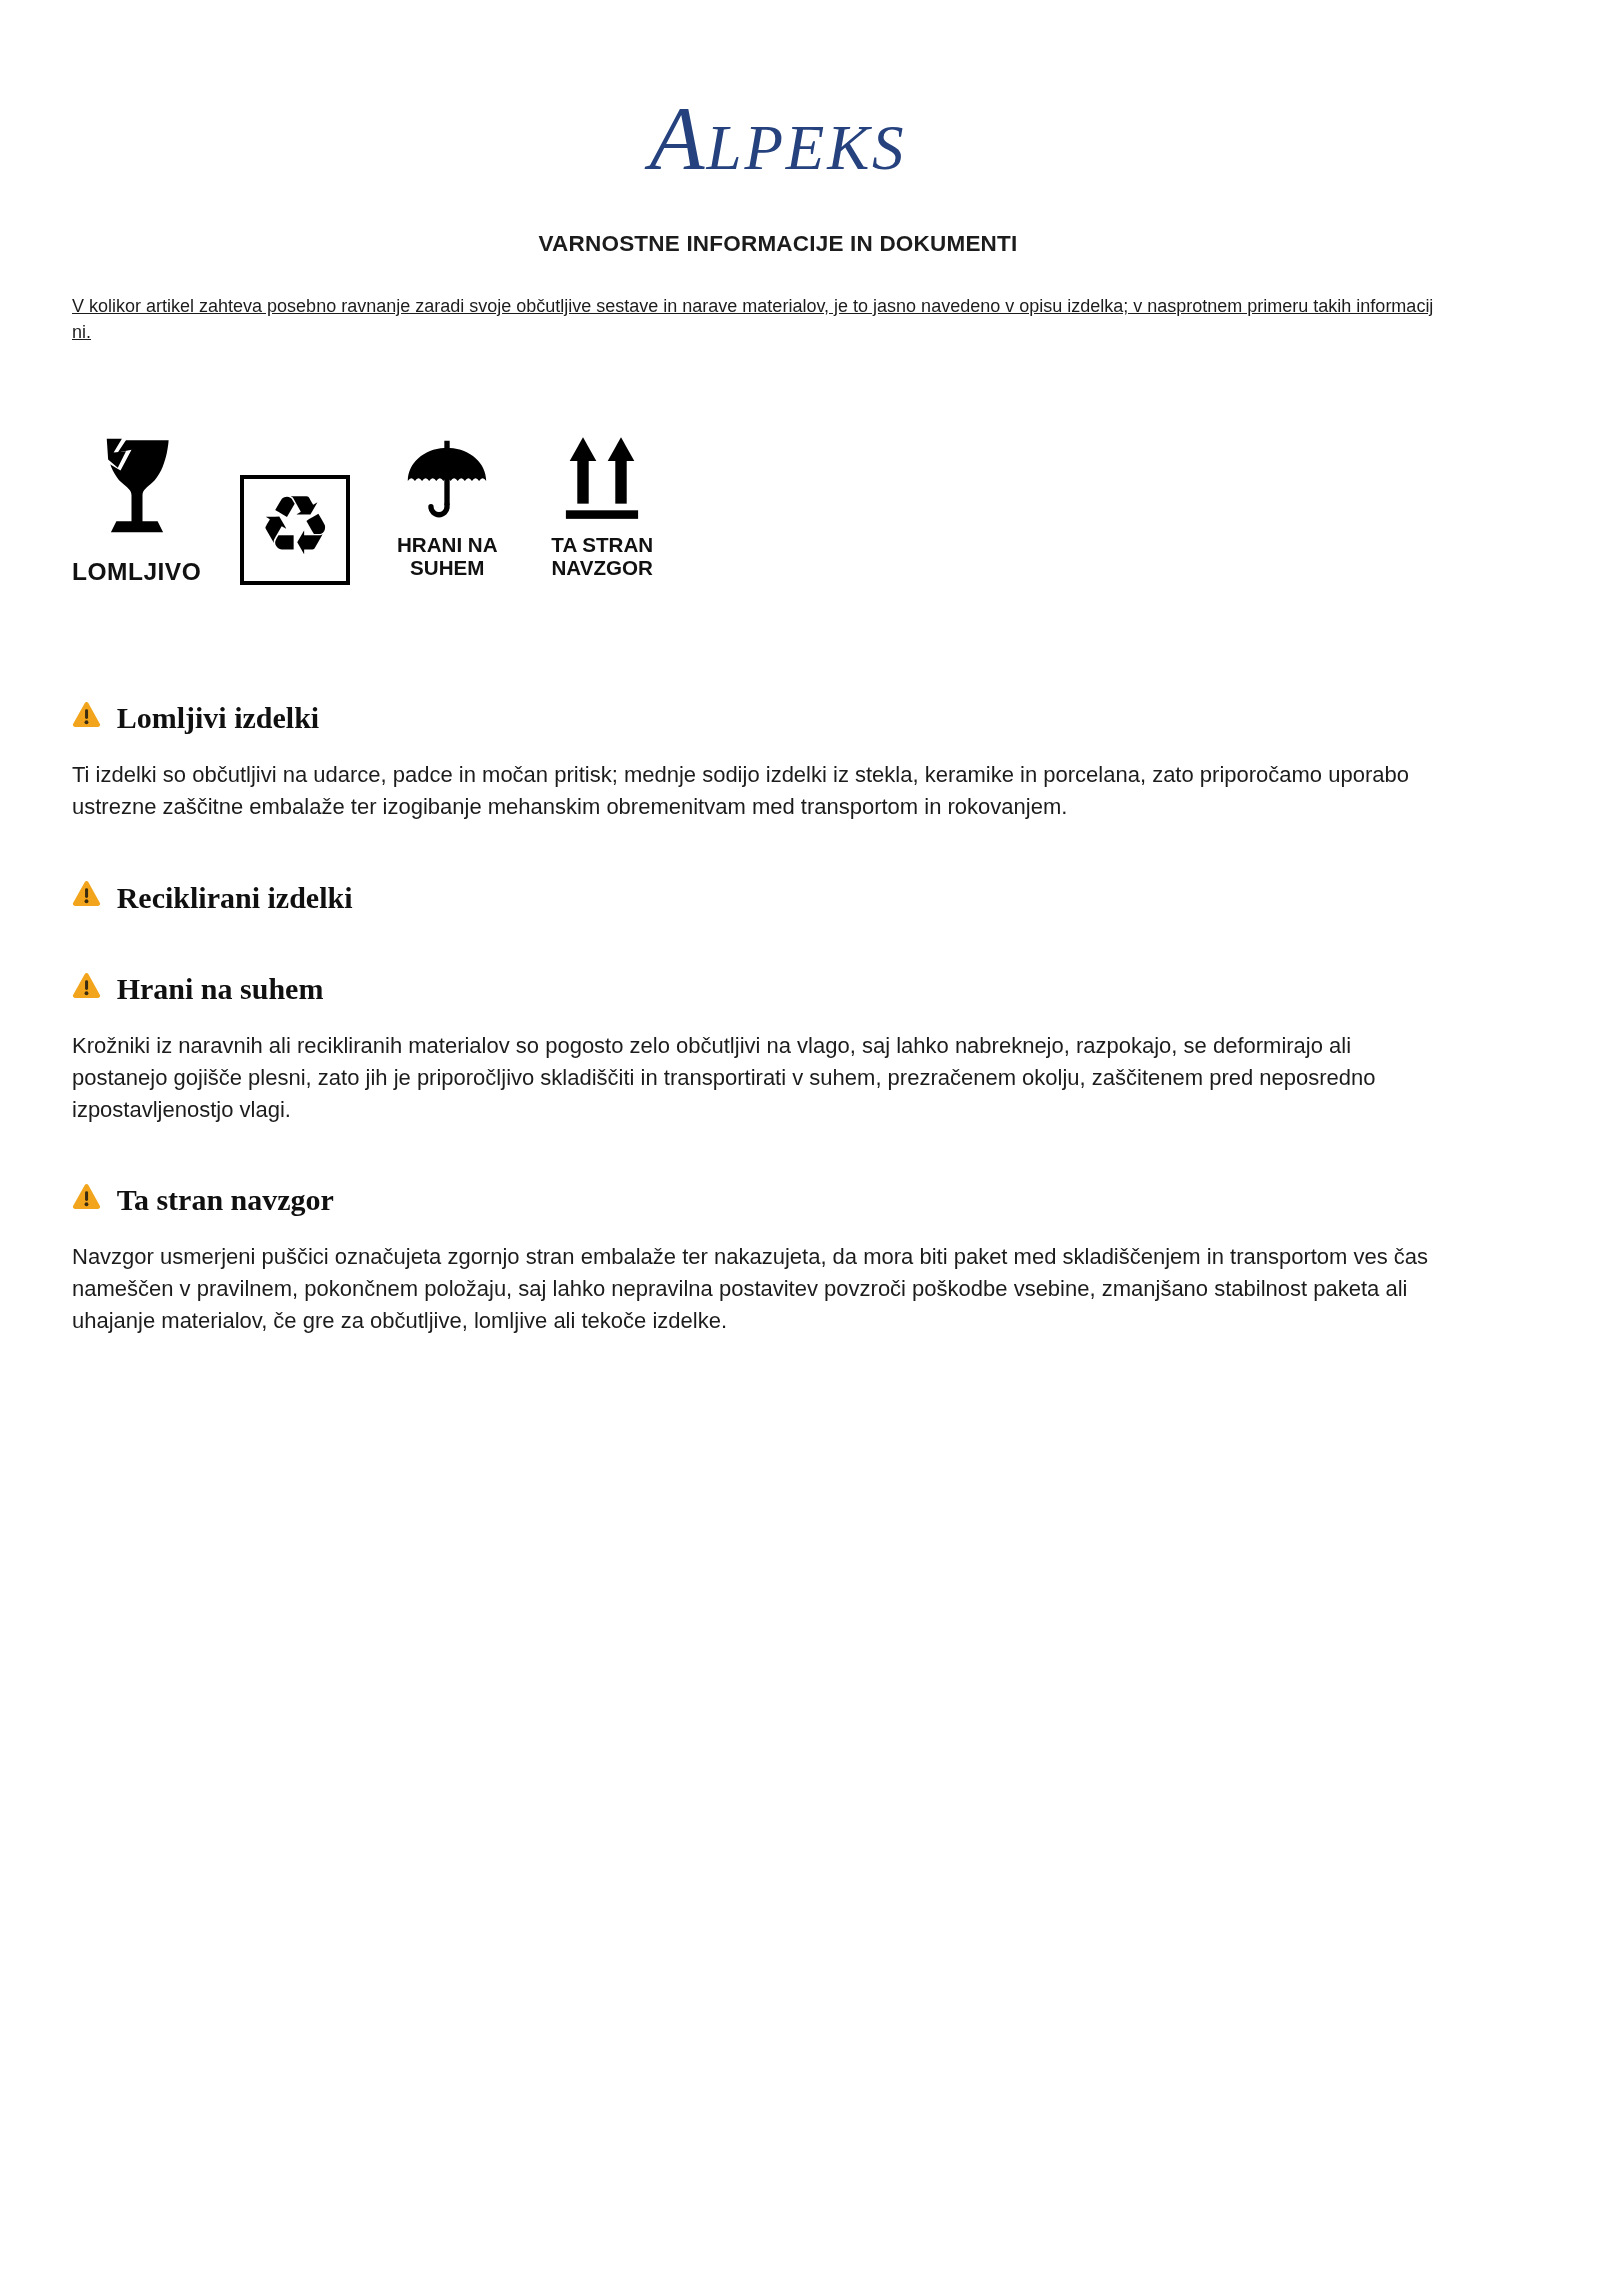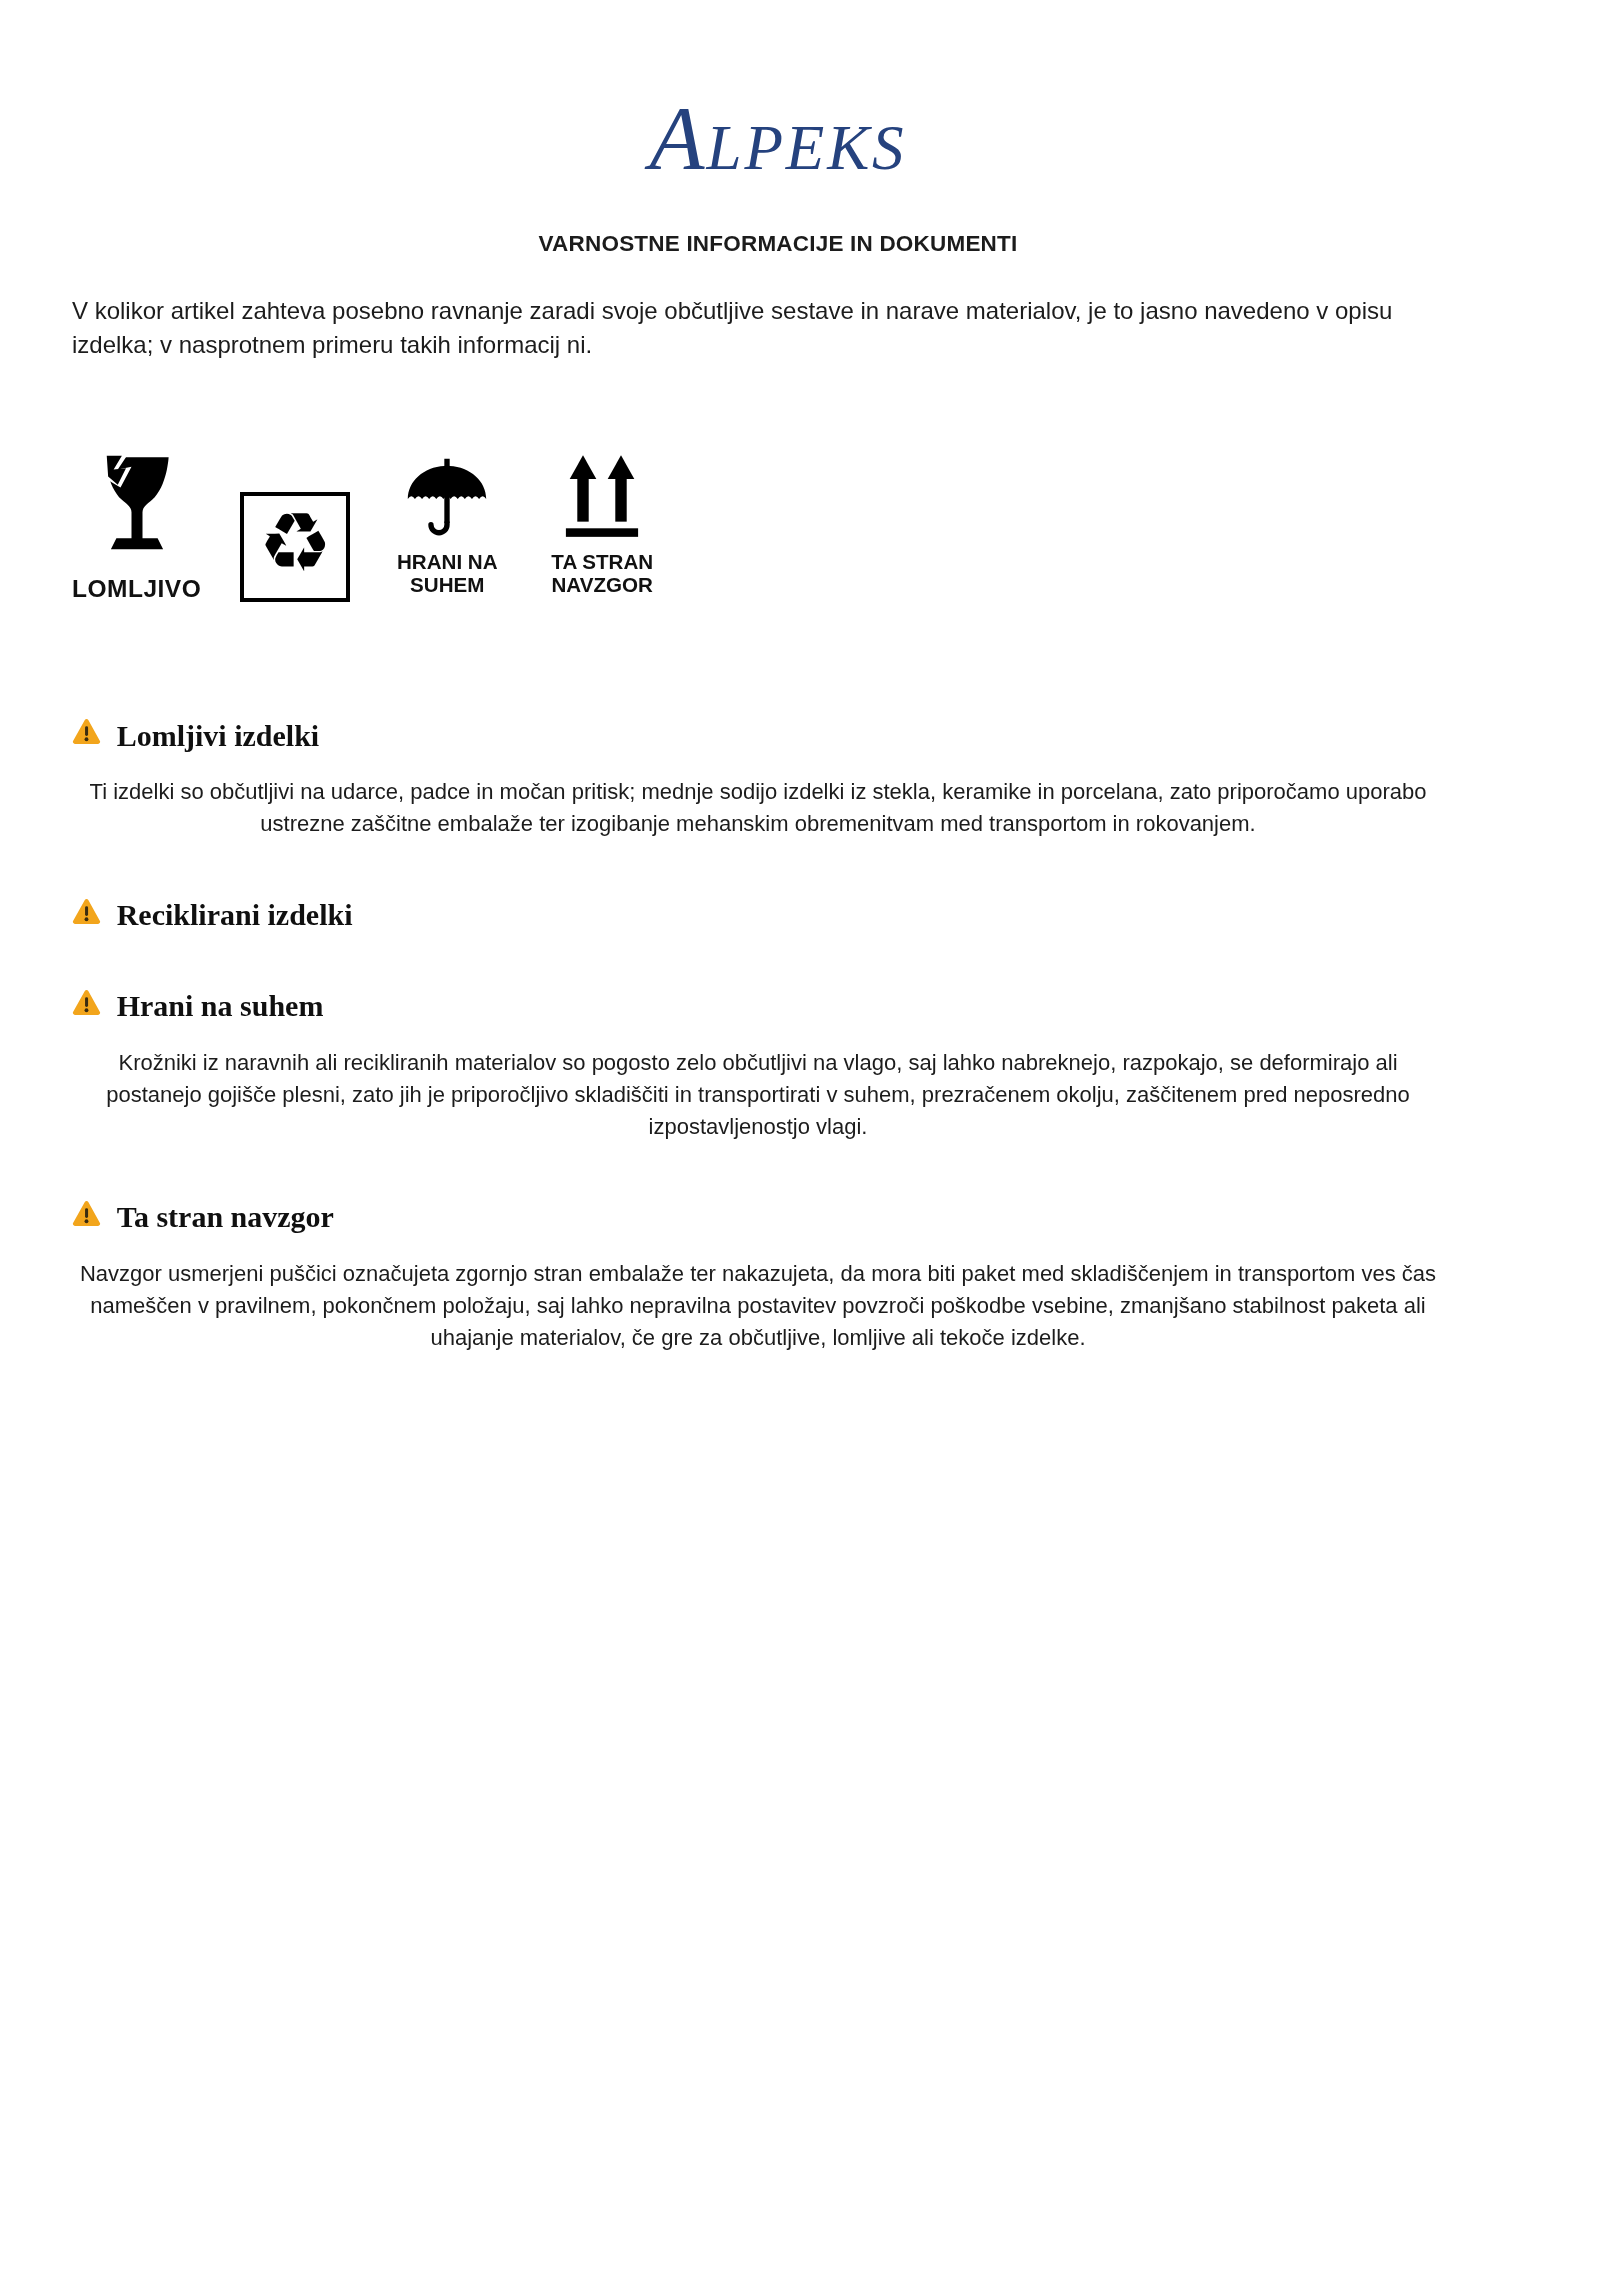--- a/index.html
+++ b/index.html
@@ -13,21 +13,21 @@
 
   
   .logo { text-align:center; color:#25427e; font-family:"Liberation Serif", serif; font-style:italic; line-height:1; }
   .logo .first { font-size:90px; letter-spacing:2px; }
   .logo .rest  { font-size:63px; letter-spacing:2.9px; }
 
   
   .doc-title { text-align:center; font-weight:bold; font-size:22.5px; margin-top:47px; letter-spacing:0.2px; }
 
   
-  .intro { font-size:24px; line-height:1.43; margin-top:37px; max-width:1362px; }
+  .intro { font-size:18px; line-height:1.43; margin-top:37px; max-width:1362px;text-decoration:underline; }
 
   
   .symbols { display:flex; align-items:flex-end; gap:39px; margin-top:90px; }
   .symbol { display:flex; flex-direction:column; align-items:center; }
   .symbol-label { font-weight:bold; text-align:center; line-height:1.12; margin-top:7.8px; font-size:20.6px; color:#111; }
   .symbol-label.big { font-size:24.5px; letter-spacing:0.5px; }
   .recycle-box {
     width:110px; height:110px; border:4.9px solid #000;
     display:flex; align-items:center; justify-content:center; box-sizing:border-box;
   }
@@ -36,21 +36,21 @@
   .label-narrow { max-width:116px; }
 
   
   .section { margin-top:11.8px; }
   .section-h {
     display:flex; align-items:center; gap:15.7px;
     font-family:"Liberation Serif", serif; font-weight:bold; font-size:30px;
     color:#101010; margin-top:57px;
   }
   .section-h.first { margin-top:116px;font-family:Liberation Serif, serif; }
-  .section-body { font-size:22px; line-height:1.46; margin-top:23.5px; max-width:1372px;text-align:center; }
+  .section-body { font-size:22px; line-height:1.46; margin-top:23.5px; max-width:1372px; }
   .warn-icon { flex:0 0 auto; }
 </style>
 </head>
 <body>
 
 <div class="page">
 
   <div class="logo">
     <span class="first">A</span><span class="rest">LPEKS</span>
   </div>

